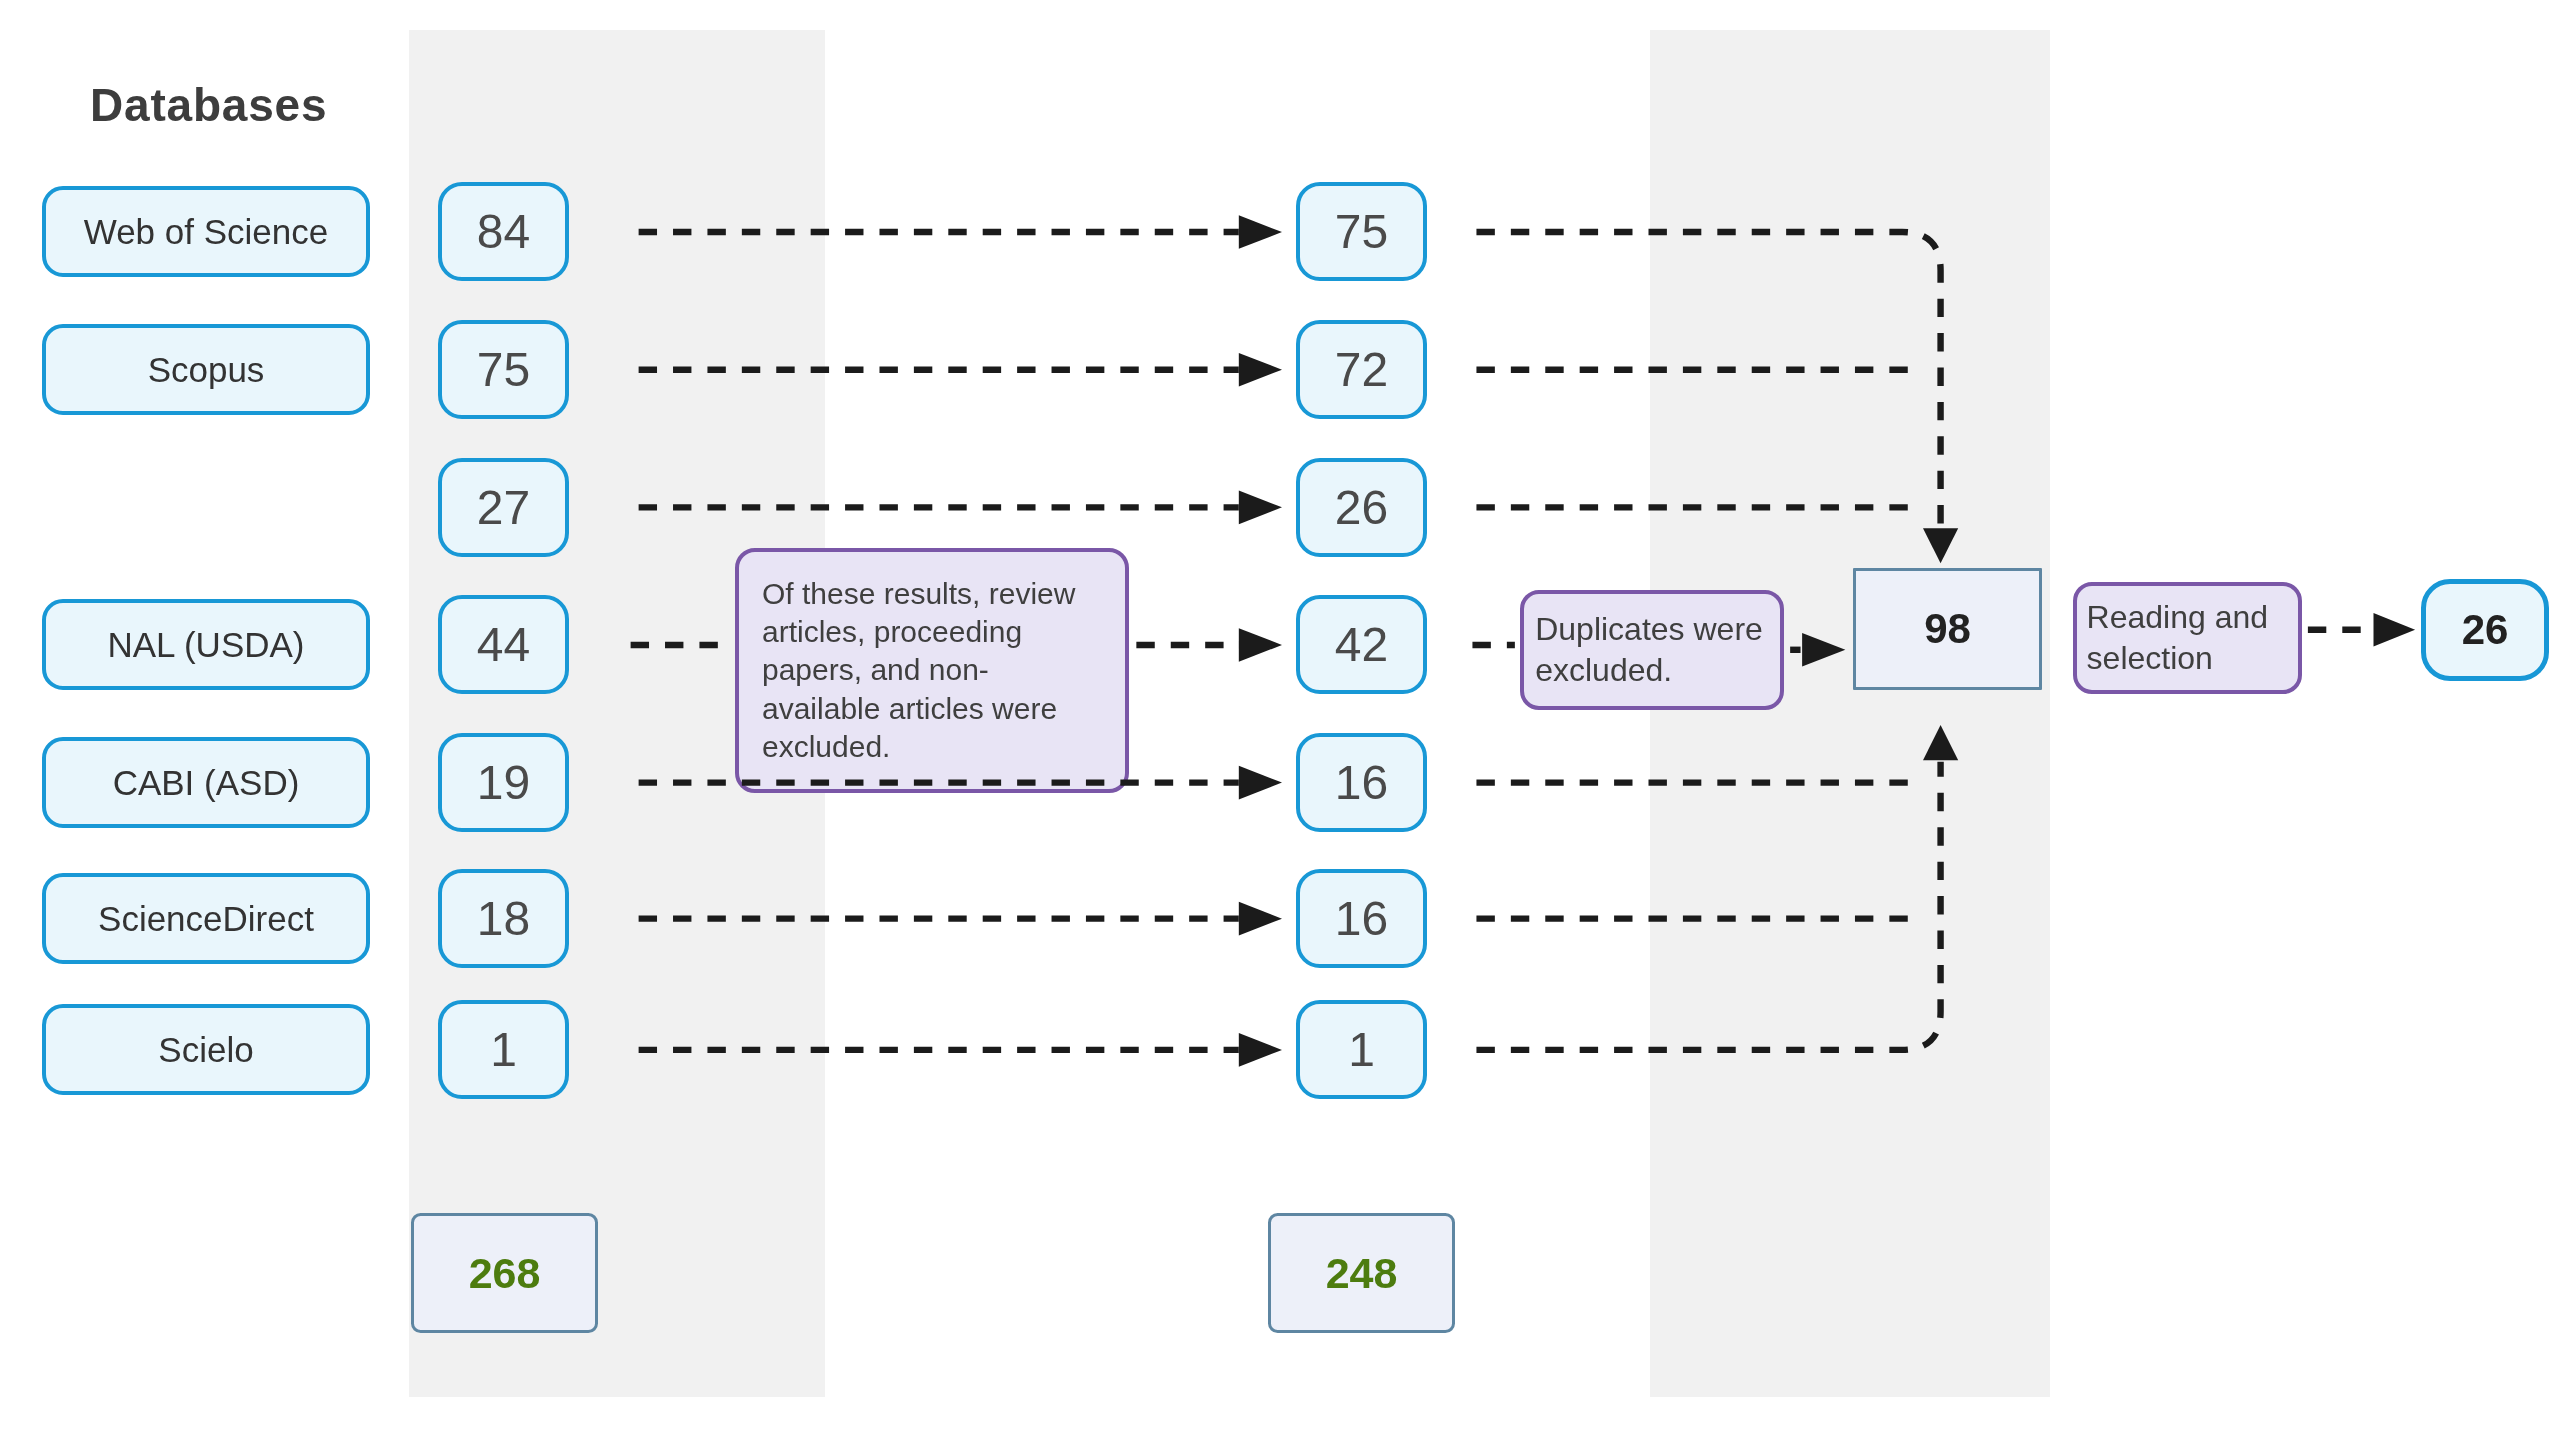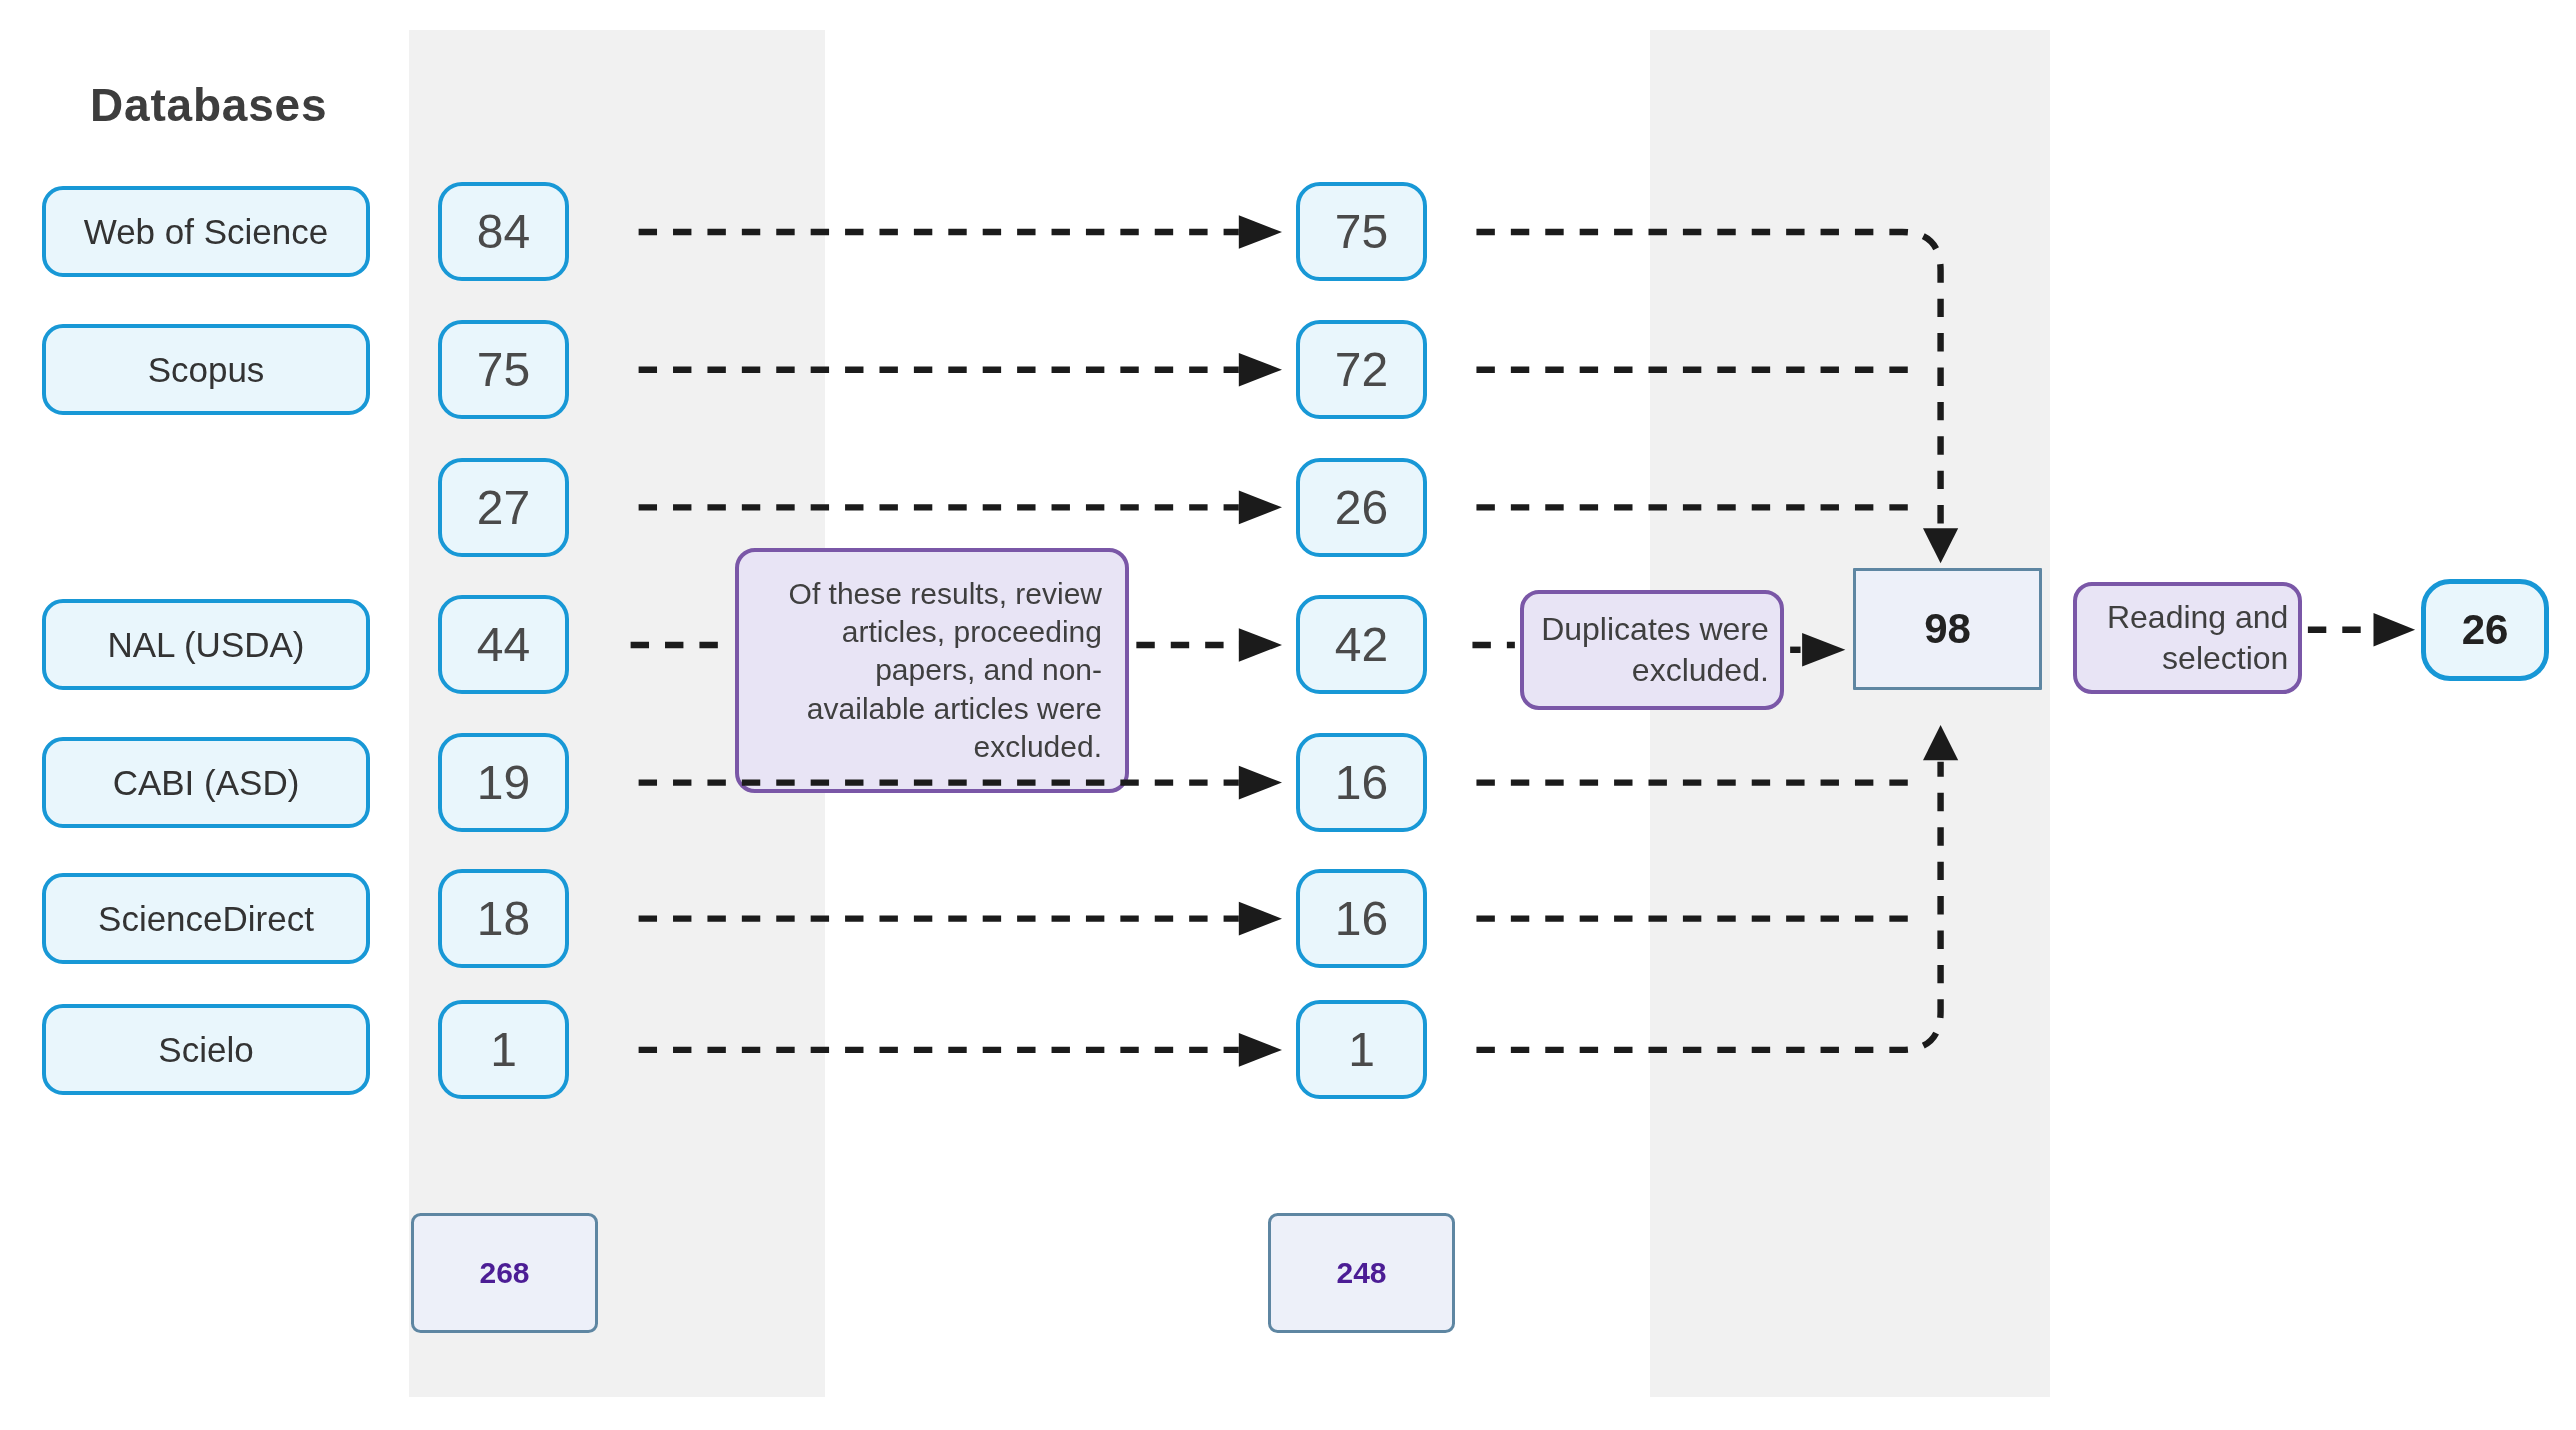--- a/index.html
+++ b/index.html
@@ -17,38 +17,38 @@
   .band.left{left:409px;width:416px;}
   .band.right{left:1650px;width:400px;}
   .title{
     position:absolute;left:90px;top:78px;
     font-size:46px;font-weight:bold;color:#3d3d3d;
     letter-spacing:0.8px;
   }
   .box{
     position:absolute;
     display:flex;align-items:center;justify-content:center;
-    text-align:right;box-sizing:border-box;
+    text-align:left;box-sizing:border-box;
   }
   .dbbox{
     left:42px;width:328px;height:91px;
     background:#E9F6FC;border:4px solid #1898D6;border-radius:21px;
     font-size:35px;color:#333333;
   }
   .numbox{
     width:131px;height:99px;
     background:#E9F6FC;border:4.8px solid #1898D6;border-radius:24px;
     font-size:48px;color:#4a4a4a;
   }
   .numbox.c1{left:438px;}
   .numbox.c2{left:1296px;}
   .totalbox{
     width:187px;height:120px;top:1213px;
     background:#EDF0F9;border:3.2px solid #5E86A2;border-radius:9.6px;
-    font-size:30px;font-weight:bold;color:#4c1d95;
+    font-size:43px;font-weight:bold;color:#4d7c0f;
   }
   .totalbox.t1{left:411px;}
   .totalbox.t2{left:1268px;}
   .dedupbox{
     left:1853px;top:568px;width:189px;height:122px;
     background:#EDF0F9;border:3.2px solid #5E86A2;border-radius:1px;
     font-size:42px;font-weight:bold;color:#222222;
   }
   .finalbox{
     left:2421px;top:579px;width:128px;height:102px;

